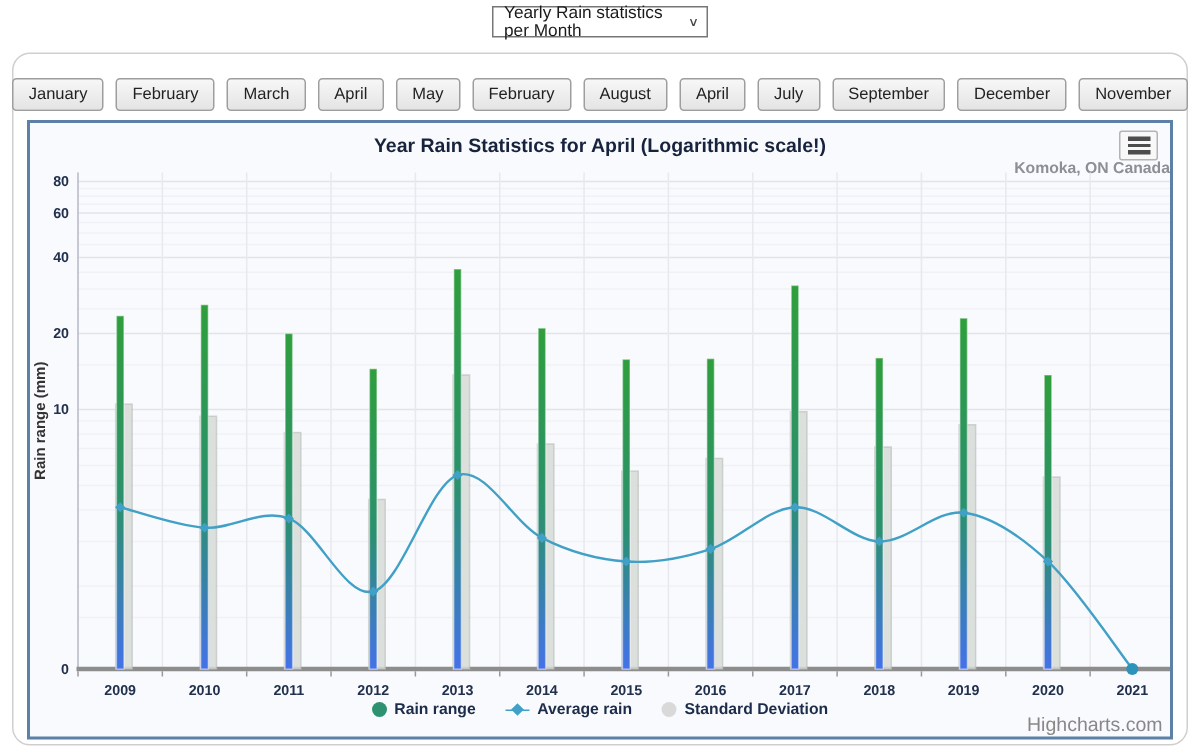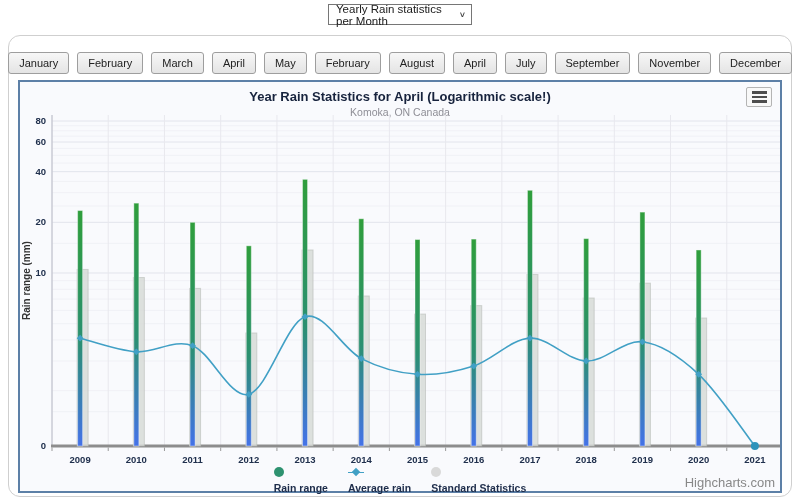--- a/index.html
+++ b/index.html
@@ -22,34 +22,34 @@
     display:flex; justify-content:center; gap:8px; }
   .months button { font-family:"Liberation Sans", sans-serif; font-size:11px; color:#222;
     background:linear-gradient(#f7f7f7,#e4e4e4); border:1px solid #9e9e9e; border-radius:3px;
     padding:4px 10px; cursor:pointer; }
 
   
   .chart-box { position:absolute; left:18px; top:80px; width:764px; height:413px;
     border:2px solid #5d80a7; background:#f9fafd; }
   .chart-title { position:absolute; top:7px; left:0; width:100%; text-align:center;
     font-size:13px; font-weight:bold; color:#17233d; }
-  .chart-subtitle { position:absolute; top:24px; left:0; width:100%; text-align:center;
-    font-size:10.5px; font-weight:normal; color:#8e8e96; }
+  .chart-subtitle { position:absolute; top:24px; left:0; width:100%; text-align:right;
+    font-size:10.5px; font-weight:bold; color:#8e8e96; }
 
   .burger { position:absolute; top:5px; right:8px; width:26px; height:20px;
     background:#f8f8f8; border:1px solid #b4b4b4; border-radius:2px;
     display:flex; flex-direction:column; justify-content:center; gap:2px; align-items:center; cursor:pointer; }
   .burger span { display:block; width:15px; height:2.5px; background:#4d4d4d; }
 
   svg.plot { position:absolute; left:0; top:0; }
 
   
   .legend { position:absolute; left:0; top:385px; width:100%;
     display:flex; justify-content:center; align-items:center; gap:20px; }
-  .legend .item { display:flex; align-items:flex-start; gap:5px; cursor:pointer;flex-direction:column; }
+  .legend .item { display:flex; align-items:center; gap:5px; cursor:pointer; }
   .legend .label { font-size:10.5px; font-weight:bold; color:#1d2c4a; }
   .dot { width:10px; height:10px; border-radius:50%; }
   .line-marker { position:relative; width:16px; height:10px; }
   .line-marker .ln { position:absolute; left:0; top:4.5px; width:16px; height:1.5px; }
   .line-marker .dm { position:absolute; left:5px; top:2px; width:6px; height:6px; transform:rotate(45deg); }
 
   .credits { position:absolute; right:5px; bottom:1px; font-size:13px; color:#888; }
 </style>
 </head>
 <body>
@@ -67,22 +67,22 @@
     <button>January</button>
     <button>February</button>
     <button>March</button>
     <button>April</button>
     <button>May</button>
     <button>February</button>
     <button>August</button>
     <button>April</button>
     <button>July</button>
     <button>September</button>
+    <button>December</button>
     <button>November</button>
-    <button>December</button>
   </div>
 
   <div class="chart-box">
     <div class="chart-title">Year Rain Statistics for April (Logarithmic scale!)</div>
     <div class="chart-subtitle">Komoka, ON Canada</div>
 
     <div class="burger">
       <span></span>
         <span></span>
         <span></span>
@@ -217,19 +217,19 @@
       </div>
       <div class="item">
         <span class="line-marker">
           <span id="lg1a" class="ln" style="background: rgb(65, 160, 197);"></span>
             <span id="lg1b" class="dm" style="background: rgb(65, 160, 197);"></span>
         </span>
         <span class="label">Average rain</span>
       </div>
       <div class="item">
         <span id="lg2" class="dot" style="background: rgb(217, 217, 217);"></span>
-        <span class="label">Standard Statistics</span>
+        <span class="label">Standard Deviation</span>
       </div>
     </div>
 
     <div class="credits">Highcharts.com</div>
   </div>
 </div>
 
 </body></html>

